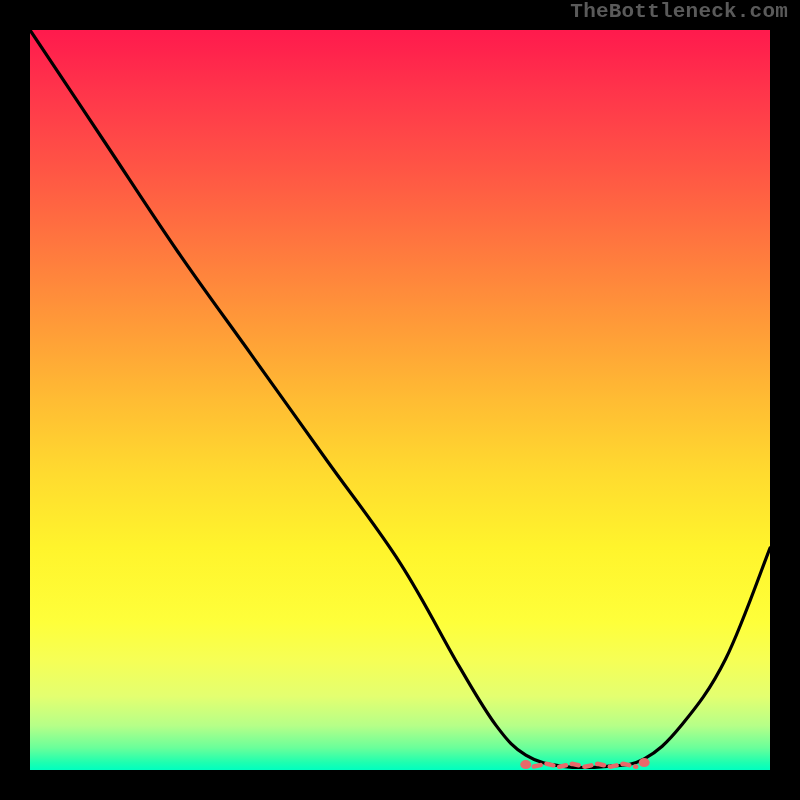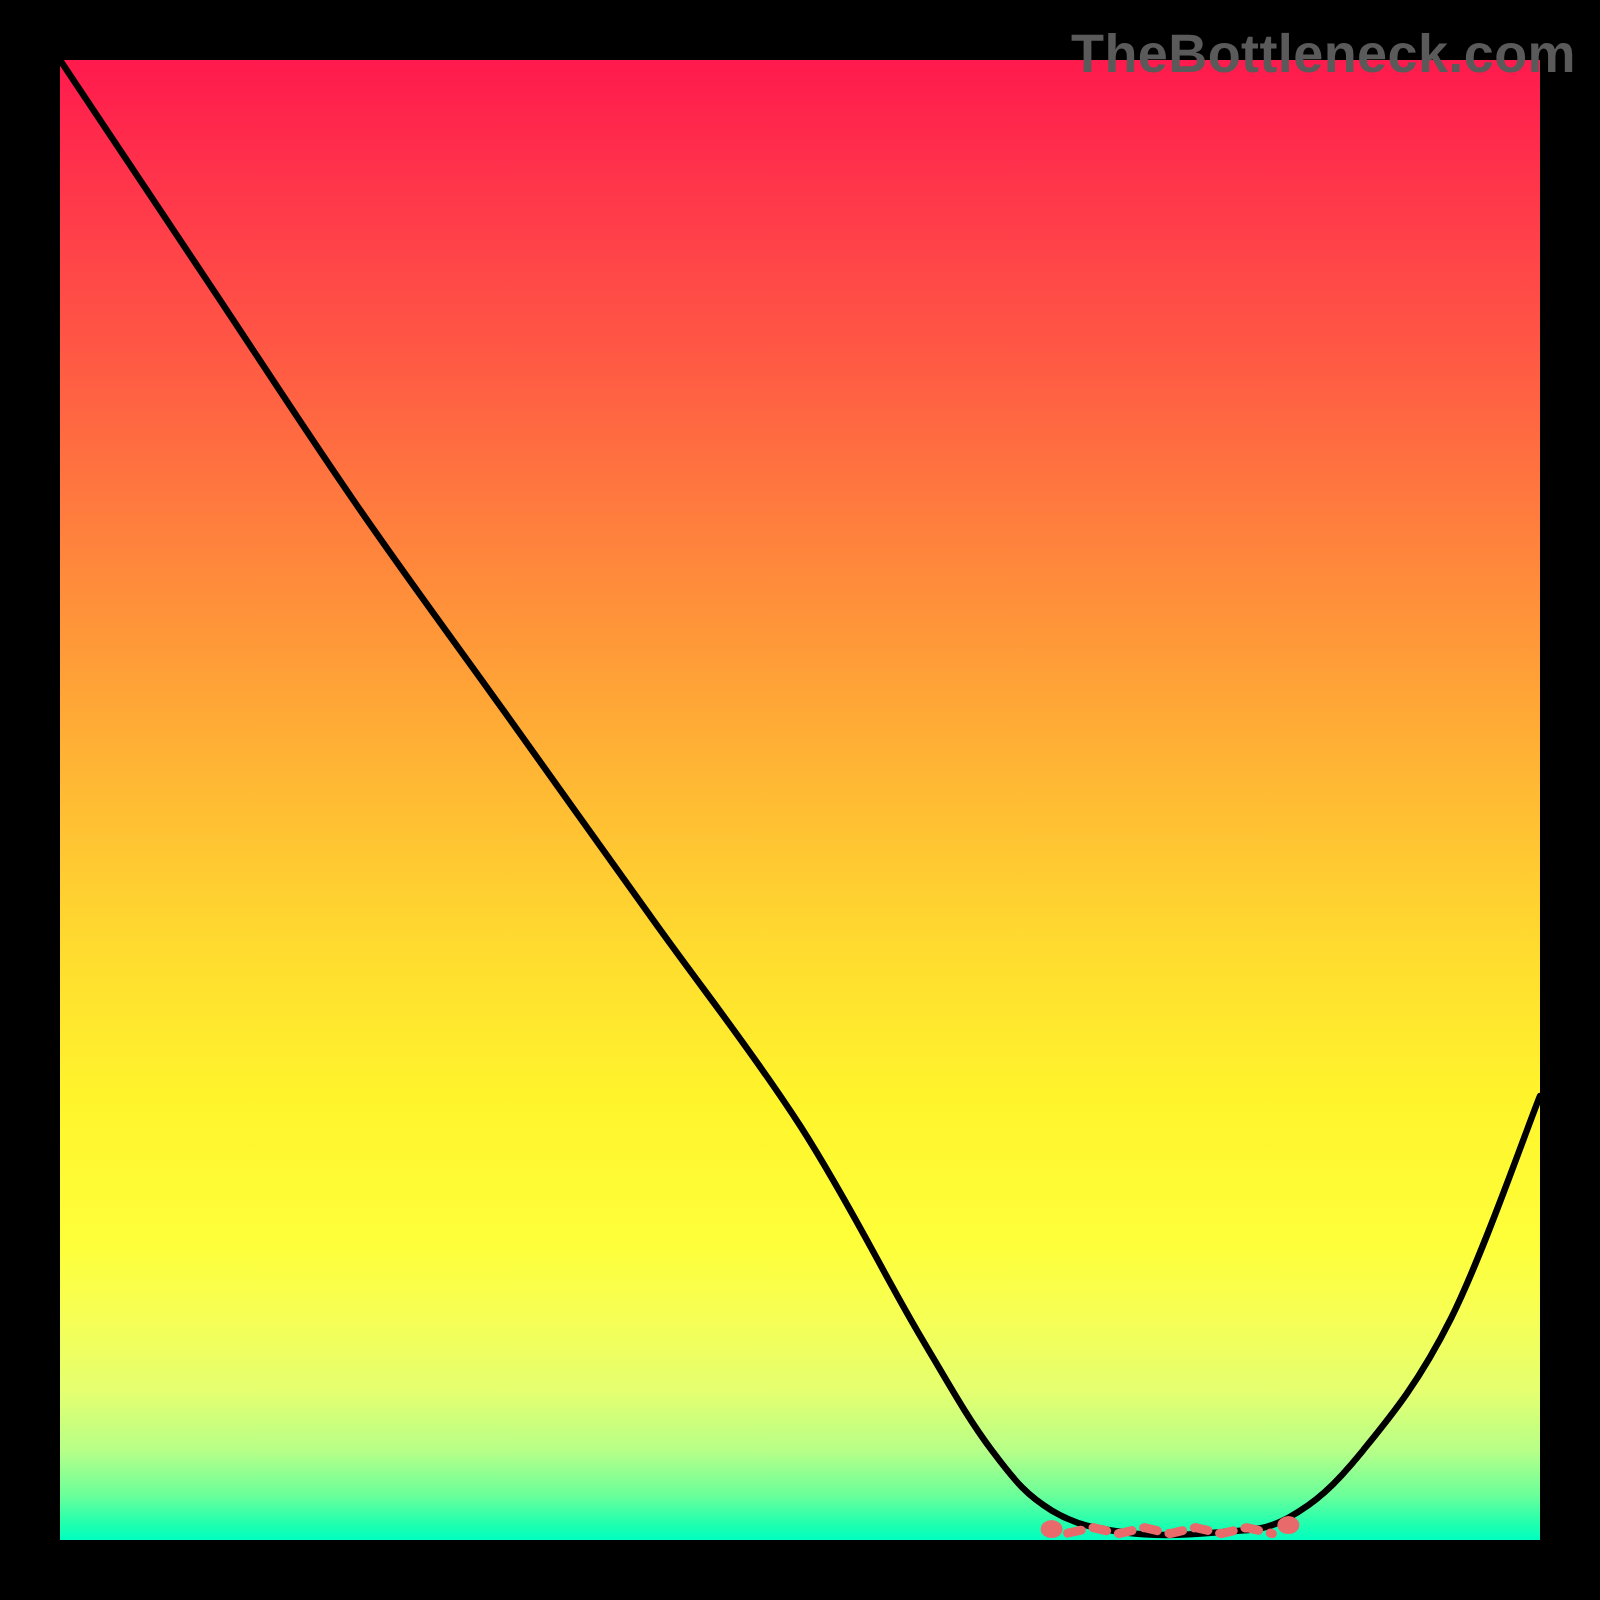--- a/index.html
+++ b/index.html
@@ -5,24 +5,24 @@
   * { margin: 0; padding: 0; box-sizing: border-box; }
   html, body { width: 800px; height: 800px; overflow: hidden; }
   .canvas {
     position: relative;
     width: 800px;
     height: 800px;
     background: #000;
   }
   .watermark {
     position: absolute;
-    top: 12px;
+    top: 0;
     right: 12px;
-    font-family: Liberation Sans, sans-serif;
-    font-size: 27px;
+    font-family: Liberation Mono, monospace;
+    font-size: 21px;
     font-weight: 600;
     color: #5a5a5a;
     letter-spacing: 0.2px;
     z-index: 5;
   }
   .plot {
     position: absolute;
     left: 30px;
     top: 30px;
     width: 740px;

